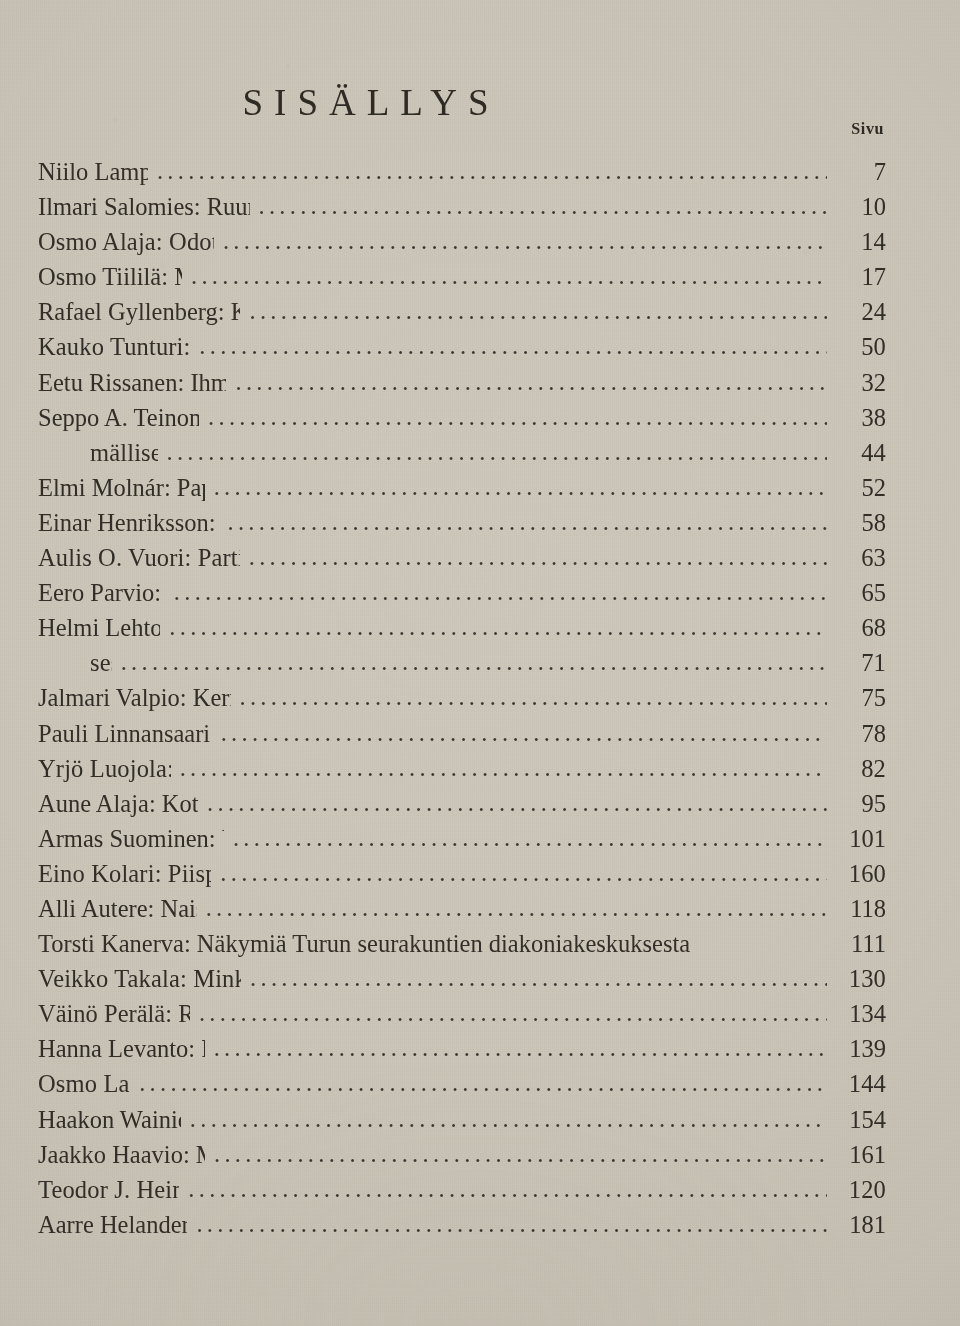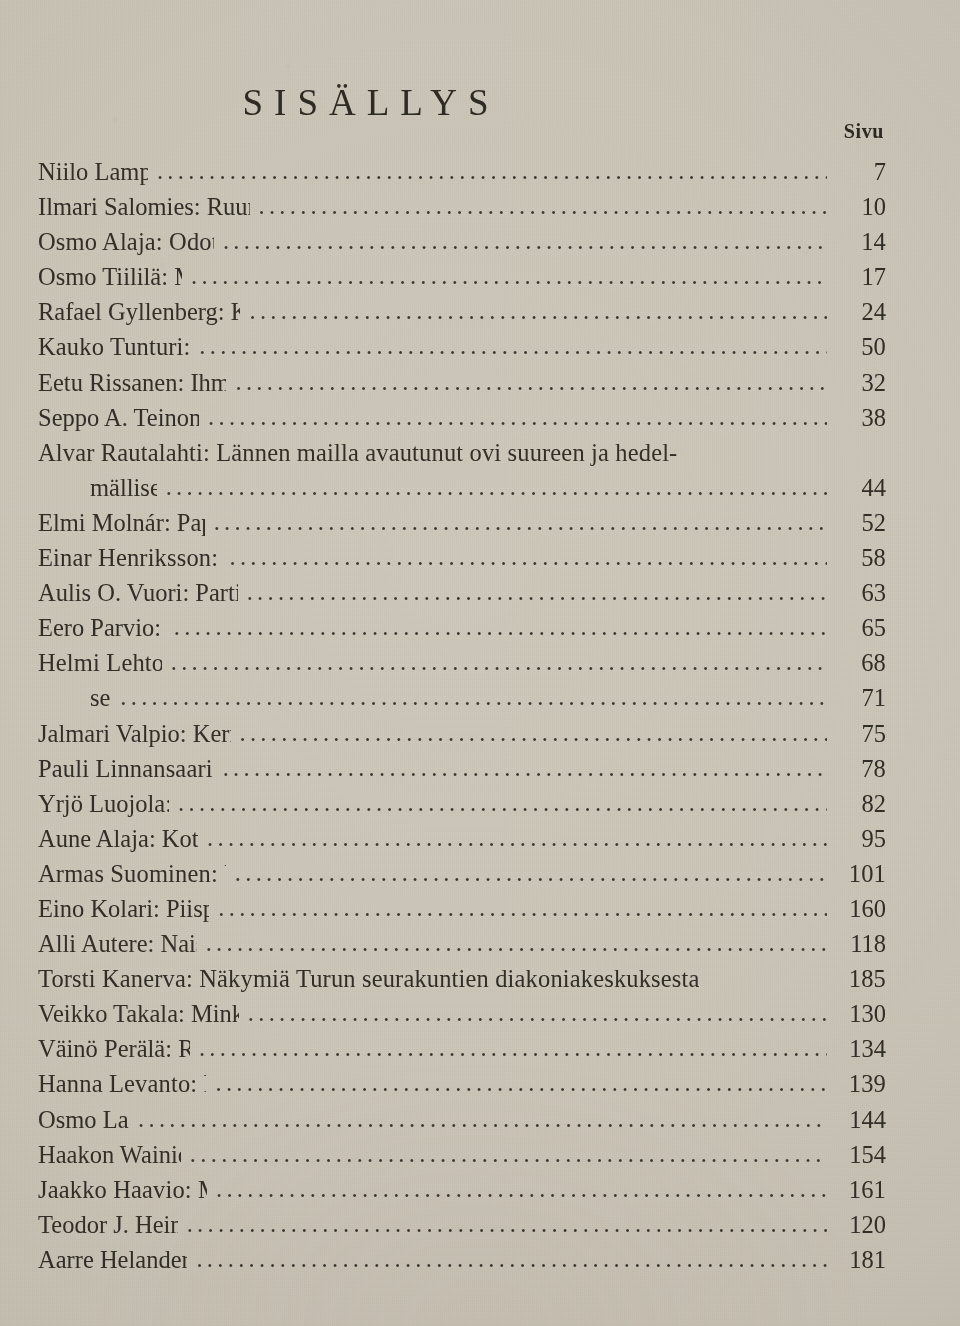--- a/index.html
+++ b/index.html
@@ -68,21 +68,21 @@
     white-space: nowrap;
     margin-left: 8px;
   }
 
   .col-head {
     position: absolute;
     top: 120px;
     left: 0;
     width: 884px;
     text-align: right;
-    font-size: 20px;
+    font-size: 16px;
     font-weight: bold;
     letter-spacing: .6px;
     color: #2d2923;
   }
 
   
   .toc {
     position: absolute;
     top: 154px;
     left: 38px;
@@ -177,25 +177,20 @@
         <div class="entry">
           <span class="txt">Eetu Rissanen: Ihmisen hätä lähetystyön vaikuttimena</span>
           <span class="dots">................................................................................................................................................................</span>
           <span class="pg">32</span>
         </div>
         <div class="entry">
           <span class="txt">Seppo A. Teinonen: Lähetystyö ennen ja nyt</span>
           <span class="dots">................................................................................................................................................................</span>
           <span class="pg">38</span>
         </div>
-        <div class="entry nodots">
-          <span class="txt">Alvar Rautalahti: Lännen mailla avautunut ovi suureen ja hedel-</span>
-          <span class="dots"></span>
-          <span class="pg"></span>
-        </div>
         <div class="entry cont">
           <span class="txt">mälliseen työhön</span>
           <span class="dots">................................................................................................................................................................</span>
           <span class="pg">44</span>
         </div>
         <div class="entry">
           <span class="txt">Elmi Molnár: Papinemäntänä pustan helteessä</span>
           <span class="dots">................................................................................................................................................................</span>
           <span class="pg">52</span>
         </div>
@@ -255,21 +250,21 @@
           <span class="pg">160</span>
         </div>
         <div class="entry">
           <span class="txt">Alli Autere: Naisen osuus seurakuntatyössä</span>
           <span class="dots">................................................................................................................................................................</span>
           <span class="pg">118</span>
         </div>
         <div class="entry nodots">
           <span class="txt">Torsti Kanerva: Näkymiä Turun seurakuntien diakoniakeskuksesta</span>
           <span class="dots"></span>
-          <span class="pg">185</span>
+          <span class="pg">111</span>
         </div>
         <div class="entry">
           <span class="txt">Veikko Takala: Minkä olette tehneet yhdelle näistä pienistä</span>
           <span class="dots">................................................................................................................................................................</span>
           <span class="pg">130</span>
         </div>
         <div class="entry">
           <span class="txt">Väinö Perälä: Raittiustyö laupeudentyötä</span>
           <span class="dots">................................................................................................................................................................</span>
           <span class="pg">134</span>

